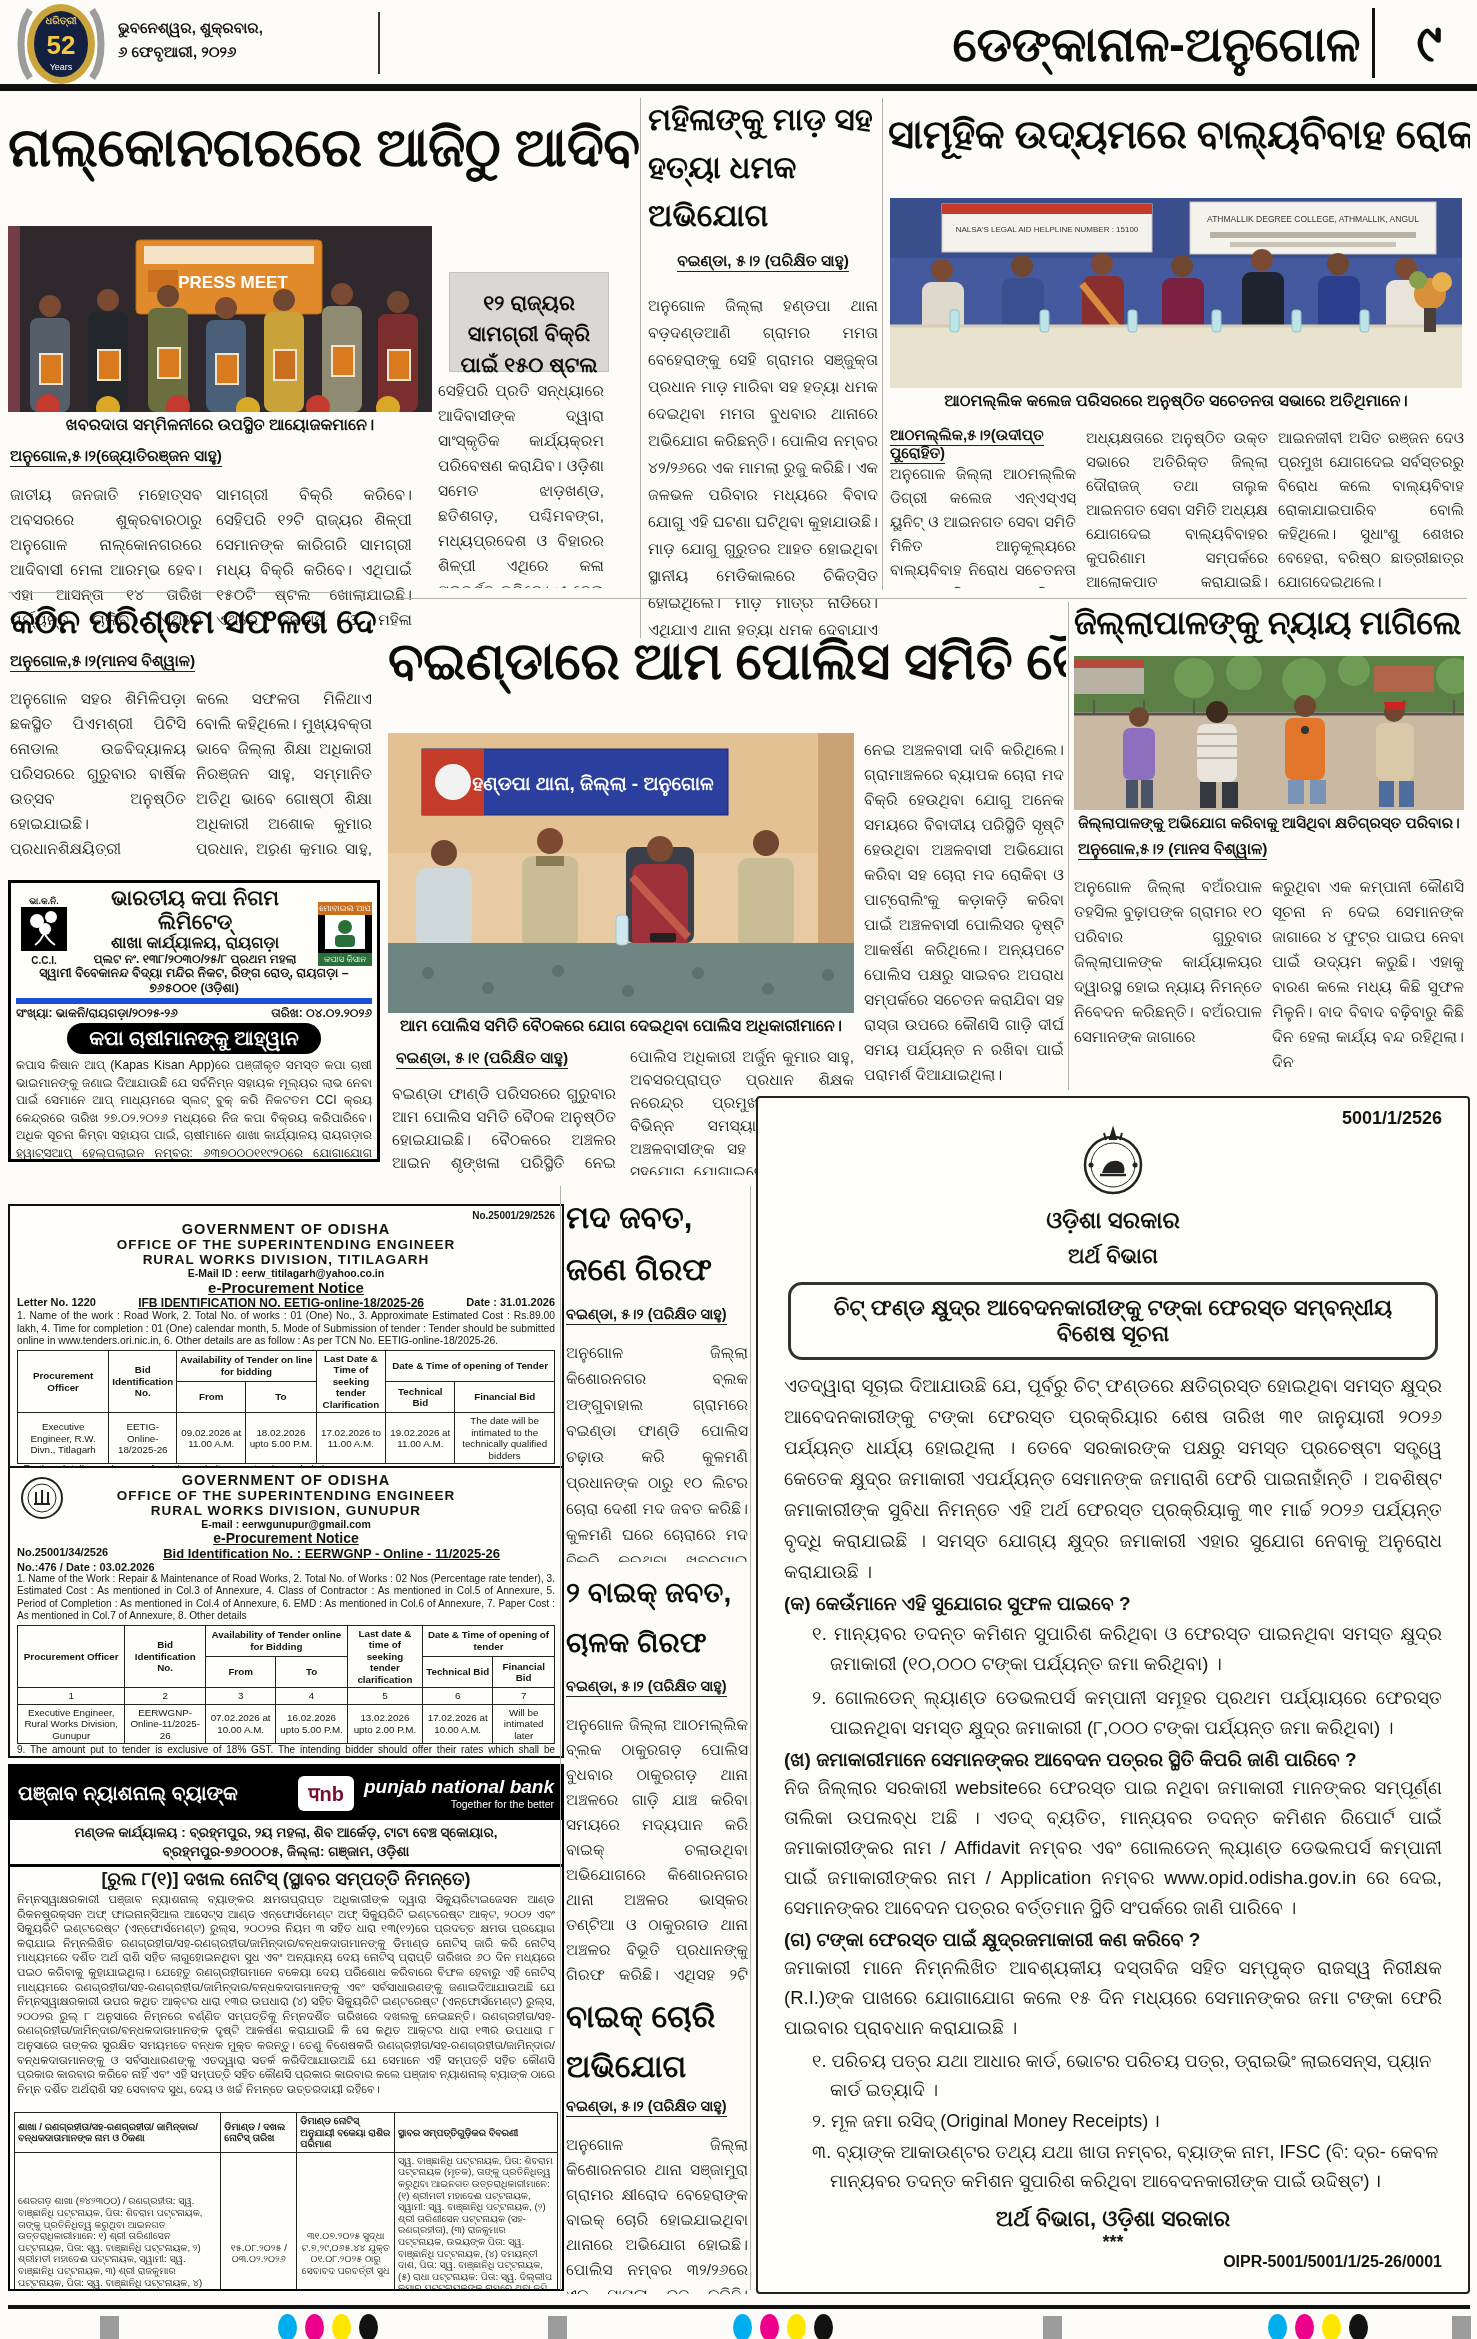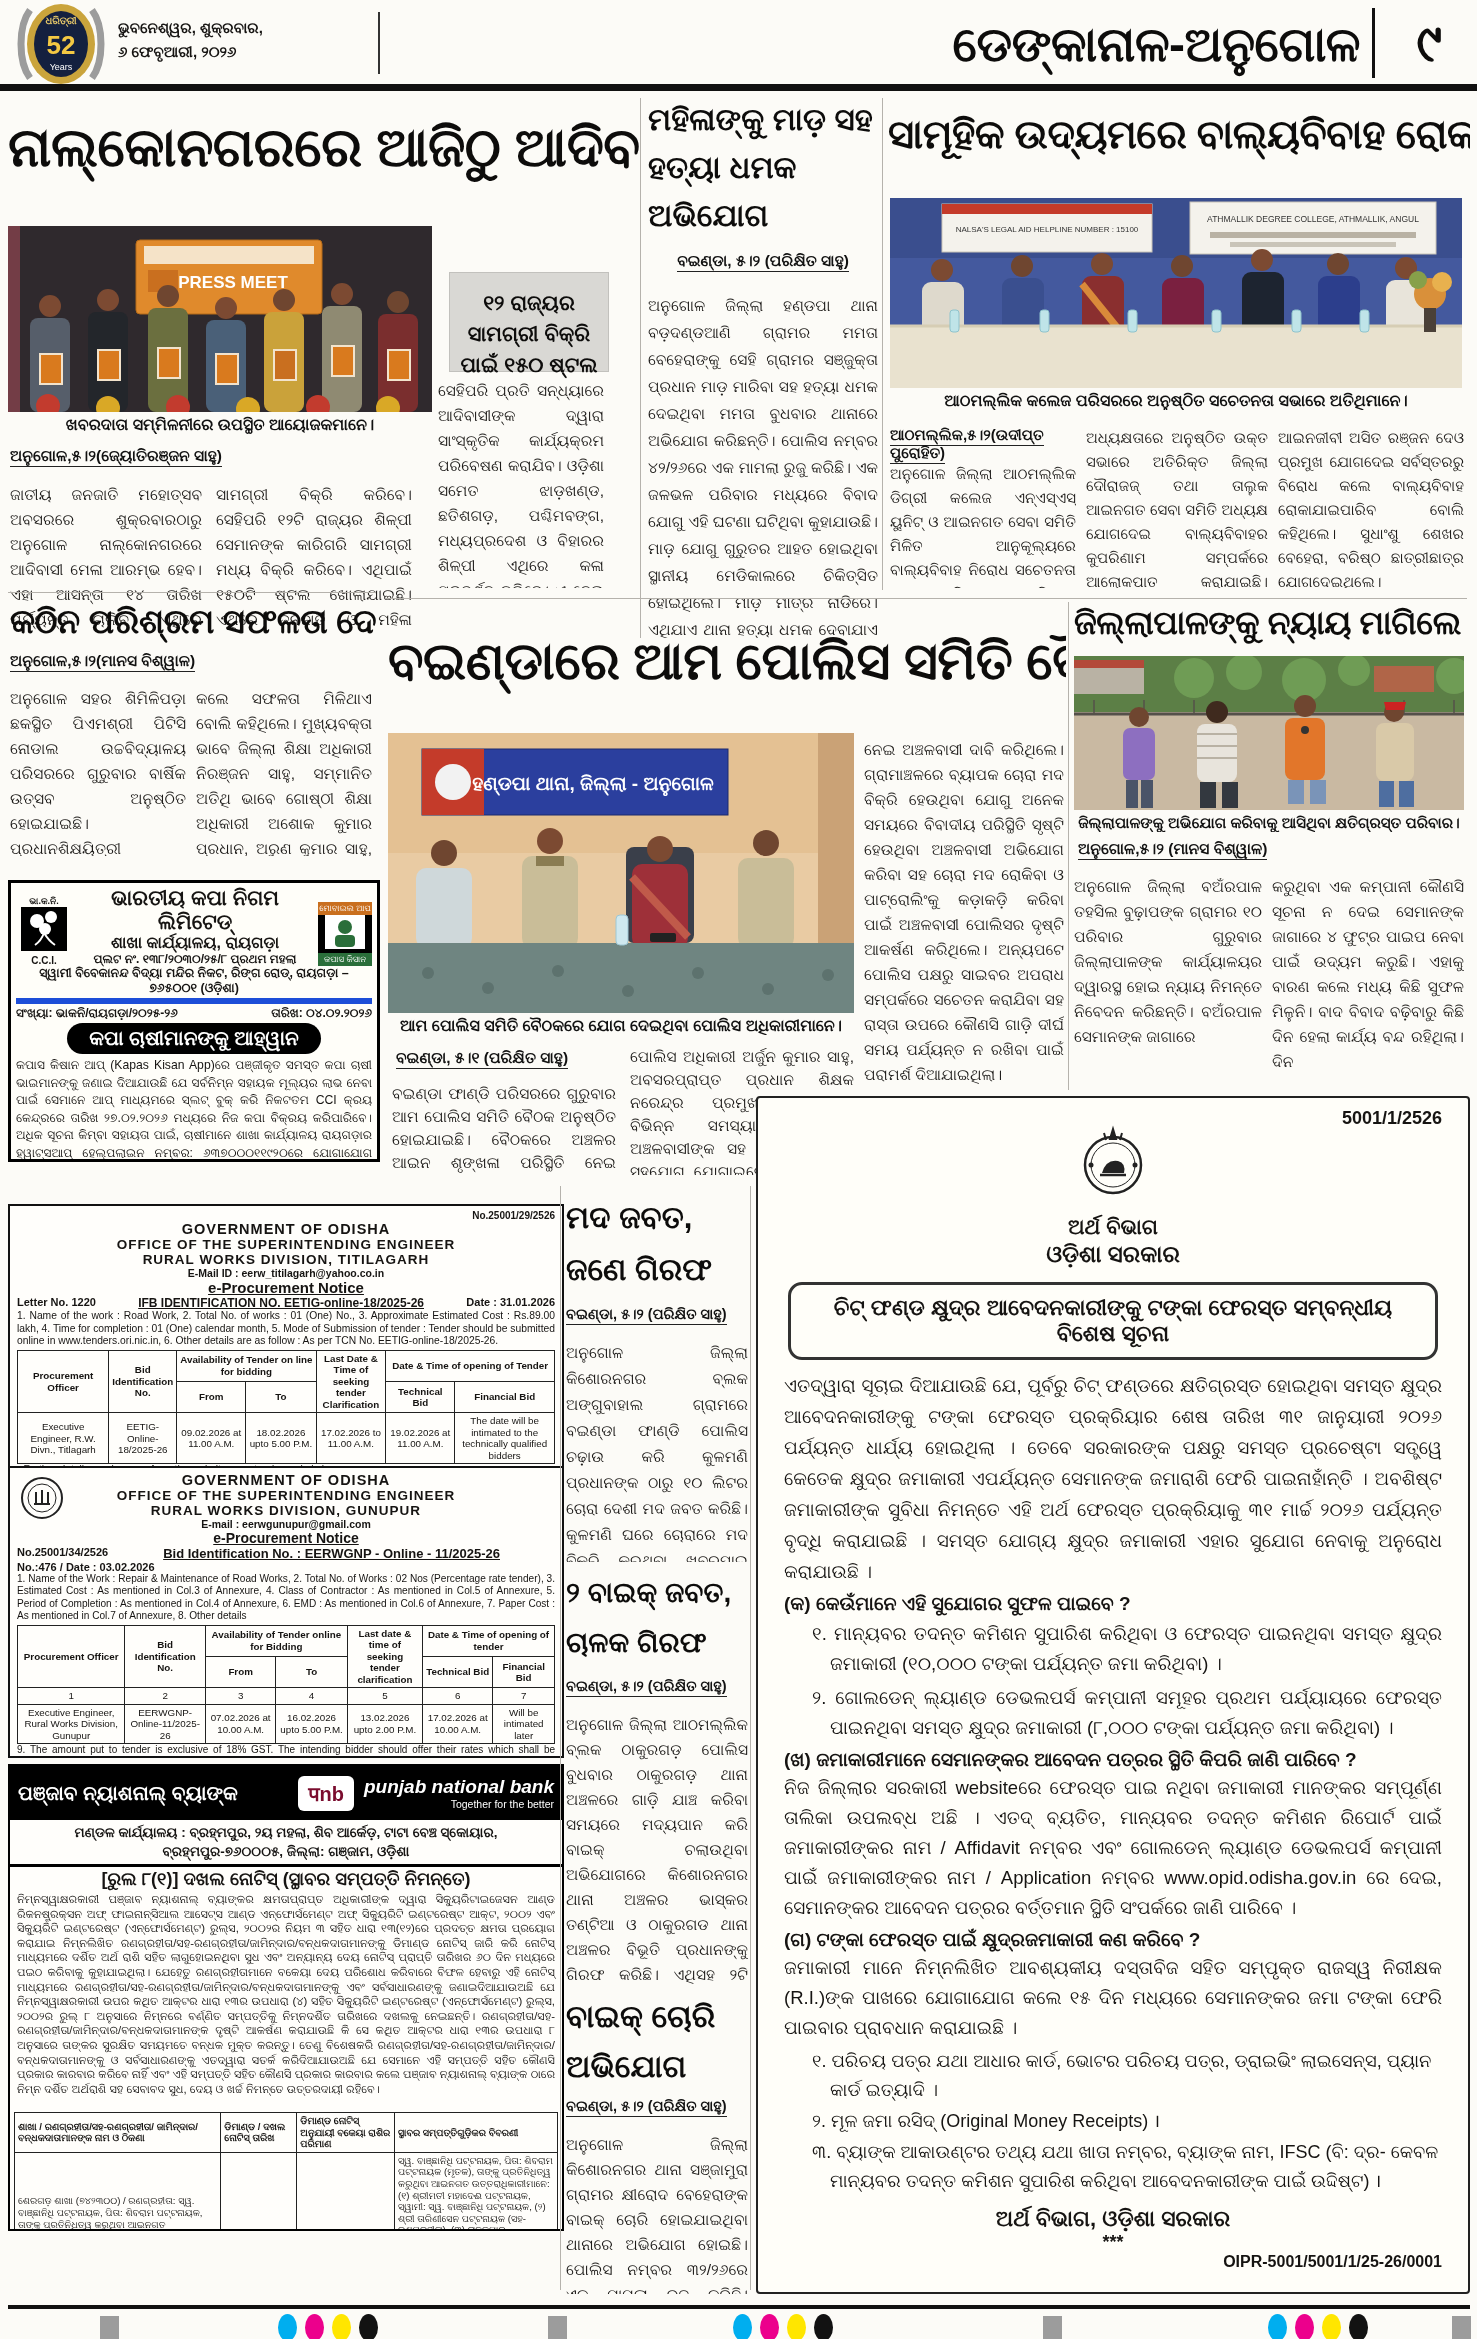--- a/index.html
+++ b/index.html
@@ -454,21 +454,21 @@
         <td>13.02.2026 upto 2.00 P.M.</td>
             <td>17.02.2026 at 10.00 A.M.</td>
         <td>Will be intimated later</td>
       </tr>
     </tbody>
       </table>
     <div style="font-size:10px;line-height:12.3px;text-align:justify;">9. The amount put to tender is exclusive of 18% GST. The intending bidder should offer their rates which shall be exclusive of GST applicable as per norms. GST as applicable on works contract shall be paid over the bill amount at the time of payment of bill.</div>
 
   </div>
 
-  <div class="abs" style="left:8px;top:1764px;width:556px;height:467px;border:2px solid #000;background:#fffefb;box-sizing:border-box;overflow:hidden;">
+  <div class="abs" style="left:8px;top:1764px;width:556px;height:527px;border:2px solid #000;background:#fffefb;box-sizing:border-box;overflow:hidden;">
     <div style="height:54px;background:#000;color:#fff;display:flex;align-items:center;padding:0 8px;">
       <div style="font-size:20px;font-weight:800;flex:1;">ପଞ୍ଜାବ ନ୍ୟାଶନାଲ୍ ବ୍ୟାଙ୍କ</div>
       <div style="background:#fff;color:#7a0c2e;font-weight:900;font-size:20px;border-radius:6px;padding:4px 10px;margin:0 10px;">पnb</div>
       <div style="text-align:right;">
         <div style="font-size:19px;font-weight:800;font-style:italic;">punjab national bank</div>
         <div style="font-size:10.5px;">Together for the better</div>
       </div>
     </div>
     <div style="text-align:center;font-weight:700;font-size:13.5px;line-height:19px;padding:3px 6px;border-bottom:3px solid #000;">
       <div>ମଣ୍ଡଳ କାର୍ଯ୍ୟାଳୟ : ବ୍ରହ୍ମପୁର, ୨ୟ ମହଲା, ଶିବ ଆର୍କେଡ଼, ଟାଟା ବେଞ୍ଚ ସ୍କୋୟାର,</div>
@@ -525,22 +525,22 @@
       <svg width="78" height="78" viewBox="0 0 78 78">
         <circle cx="39" cy="42" r="28" fill="none" stroke="#222" stroke-width="2.5"></circle>
         <circle cx="39" cy="42" r="22" fill="none" stroke="#222" stroke-width="1"></circle>
         <path d="M39 6 L36 16 H42 Z M30 10 L32 17 M48 10 L46 17" stroke="#222" stroke-width="2" fill="#222"></path>
         <path d="M28 50 Q32 36 44 38 Q52 40 50 50 Z" fill="#222"></path>
         <path d="M26 52 H52" stroke="#222" stroke-width="2.5"></path>
         <circle cx="17" cy="42" r="2.5" fill="#222"></circle>
           <circle cx="61" cy="42" r="2.5" fill="#222"></circle>
       </svg>
     </div>
+    <div style="text-align:center;font-weight:800;font-size:23px;margin-top:2px;">ଓଡ଼ିଶା ସରକାର</div>
     <div style="text-align:center;font-weight:800;font-size:21px;margin-top:10px;">ଅର୍ଥ ବିଭାଗ</div>
-    <div style="text-align:center;font-weight:800;font-size:23px;margin-top:2px;">ଓଡ଼ିଶା ସରକାର</div>
     <div style="border:3px solid #333;border-radius:14px;margin:14px 4px 10px;padding:10px 12px;text-align:center;font-weight:900;font-size:22px;">ଚିଟ୍ ଫଣ୍ଡ କ୍ଷୁଦ୍ର ଆବେଦନକାରୀଙ୍କୁ ଟଙ୍କା ଫେରସ୍ତ ସମ୍ବନ୍ଧୀୟ ବିଶେଷ ସୂଚନା</div>
     <div style="font-size:18.5px;line-height:31px;text-align:justify;">ଏତଦ୍ୱାରା ସୂଚାଇ ଦିଆଯାଉଛି ଯେ, ପୂର୍ବରୁ ଚିଟ୍ ଫଣ୍ଡରେ କ୍ଷତିଗ୍ରସ୍ତ ହୋଇଥିବା ସମସ୍ତ କ୍ଷୁଦ୍ର ଆବେଦନକାରୀଙ୍କୁ ଟଙ୍କା ଫେରସ୍ତ ପ୍ରକ୍ରିୟାର ଶେଷ ତାରିଖ ୩୧ ଜାନୁୟାରୀ ୨୦୨୬ ପର୍ଯ୍ୟନ୍ତ ଧାର୍ଯ୍ୟ ହୋଇଥିଲା । ତେବେ ସରକାରଙ୍କ ପକ୍ଷରୁ ସମସ୍ତ ପ୍ରଚେଷ୍ଟା ସତ୍ତ୍ୱେ କେତେକ କ୍ଷୁଦ୍ର ଜମାକାରୀ ଏପର୍ଯ୍ୟନ୍ତ ସେମାନଙ୍କ ଜମାରାଶି ଫେରି ପାଇନାହାଁନ୍ତି । ଅବଶିଷ୍ଟ ଜମାକାରୀଙ୍କ ସୁବିଧା ନିମନ୍ତେ ଏହି ଅର୍ଥ ଫେରସ୍ତ ପ୍ରକ୍ରିୟାକୁ ୩୧ ମାର୍ଚ୍ଚ ୨୦୨୬ ପର୍ଯ୍ୟନ୍ତ ବୃଦ୍ଧି କରାଯାଇଛି । ସମସ୍ତ ଯୋଗ୍ୟ କ୍ଷୁଦ୍ର ଜମାକାରୀ ଏହାର ସୁଯୋଗ ନେବାକୁ ଅନୁରୋଧ କରାଯାଉଛି ।</div>
     <div style="font-weight:900;font-size:19px;margin-top:6px;">(କ) କେଉଁମାନେ ଏହି ସୁଯୋଗର ସୁଫଳ ପାଇବେ ?</div>
     <div class="fin-item" style="font-size:18.5px;line-height:30px;text-align:justify;margin-top:4px;">୧.   ମାନ୍ୟବର ତଦନ୍ତ କମିଶନ ସୁପାରିଶ କରିଥିବା ଓ ଫେରସ୍ତ ପାଇନଥିବା ସମସ୍ତ କ୍ଷୁଦ୍ର ଜମାକାରୀ (୧୦,୦୦୦ ଟଙ୍କା ପର୍ଯ୍ୟନ୍ତ ଜମା କରିଥିବା) ।</div>
     <div class="fin-item" style="font-size:18.5px;line-height:30px;text-align:justify;margin-top:4px;">୨.   ଗୋଲଡେନ୍ ଲ୍ୟାଣ୍ଡ ଡେଭଲପର୍ସ କମ୍ପାନୀ ସମୂହର ପ୍ରଥମ ପର୍ଯ୍ୟାୟରେ ଫେରସ୍ତ ପାଇନଥିବା ସମସ୍ତ କ୍ଷୁଦ୍ର ଜମାକାରୀ (୮,୦୦୦ ଟଙ୍କା ପର୍ଯ୍ୟନ୍ତ ଜମା କରିଥିବା) ।</div>
     <div style="font-weight:900;font-size:19px;margin-top:6px;">(ଖ) ଜମାକାରୀମାନେ ସେମାନଙ୍କର ଆବେଦନ ପତ୍ରର ସ୍ଥିତି କିପରି ଜାଣି ପାରିବେ ?</div>
     <div style="font-size:18.5px;line-height:30px;text-align:justify;margin-top:2px;">ନିଜ ଜିଲ୍ଲାର ସରକାରୀ websiteରେ ଫେରସ୍ତ ପାଇ ନଥିବା ଜମାକାରୀ ମାନଙ୍କର ସମ୍ପୂର୍ଣ୍ଣ ତାଲିକା ଉପଲବ୍ଧ ଅଛି ।  ଏତଦ୍ ବ୍ୟତିତ, ମାନ୍ୟବର ତଦନ୍ତ କମିଶନ ରିପୋର୍ଟ ପାଇଁ ଜମାକାରୀଙ୍କର ନାମ / Affidavit ନମ୍ବର ଏବଂ ଗୋଲଡେନ୍ ଲ୍ୟାଣ୍ଡ ଡେଭଲପର୍ସ କମ୍ପାନୀ ପାଇଁ ଜମାକାରୀଙ୍କର ନାମ / Application ନମ୍ବର www.opid.odisha.gov.in ରେ ଦେଇ, ସେମାନଙ୍କର ଆବେଦନ ପତ୍ରର ବର୍ତ୍ତମାନ ସ୍ଥିତି ସଂପର୍କରେ ଜାଣି ପାରିବେ ।</div>
     <div style="font-weight:900;font-size:19px;margin-top:6px;">(ଗ) ଟଙ୍କା ଫେରସ୍ତ ପାଇଁ କ୍ଷୁଦ୍ରଜମାକାରୀ କଣ କରିବେ ?</div>
     <div style="font-size:18.5px;line-height:30px;text-align:justify;margin-top:2px;">ଜମାକାରୀ ମାନେ ନିମ୍ନଲିଖିତ ଆବଶ୍ୟକୀୟ ଦସ୍ତାବିଜ ସହିତ ସମ୍ପୃକ୍ତ ରାଜସ୍ୱ ନିରୀକ୍ଷକ (R.I.)ଙ୍କ ପାଖରେ ଯୋଗାଯୋଗ କଲେ ୧୫ ଦିନ ମଧ୍ୟରେ ସେମାନଙ୍କର ଜମା ଟଙ୍କା ଫେରି ପାଇବାର ପ୍ରାବଧାନ କରାଯାଇଛି ।</div>
     <div class="fin-item" style="font-size:18px;line-height:29px;margin-top:4px;">୧. ପରିଚୟ ପତ୍ର ଯଥା ଆଧାର କାର୍ଡ, ଭୋଟର ପରିଚୟ ପତ୍ର, ଡ୍ରାଇଭିଂ ଲାଇସେନ୍ସ, ପ୍ୟାନ କାର୍ଡ ଇତ୍ୟାଦି ।</div>

